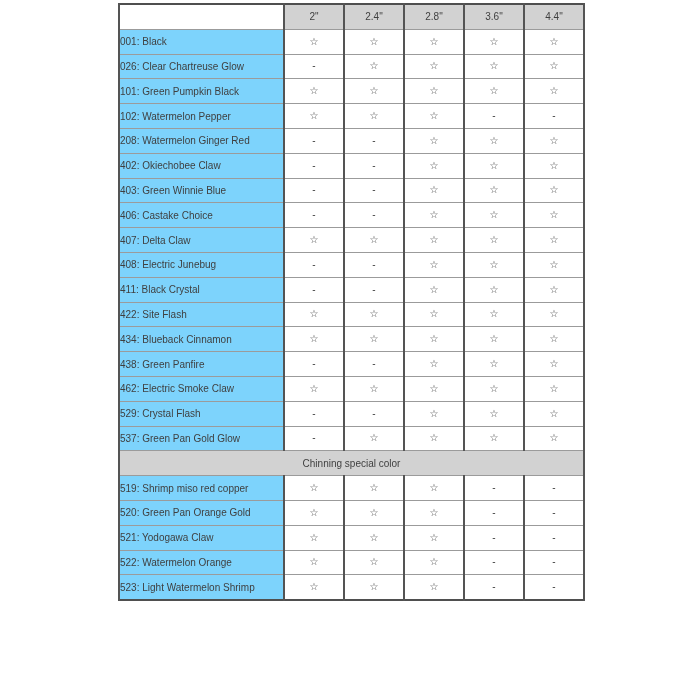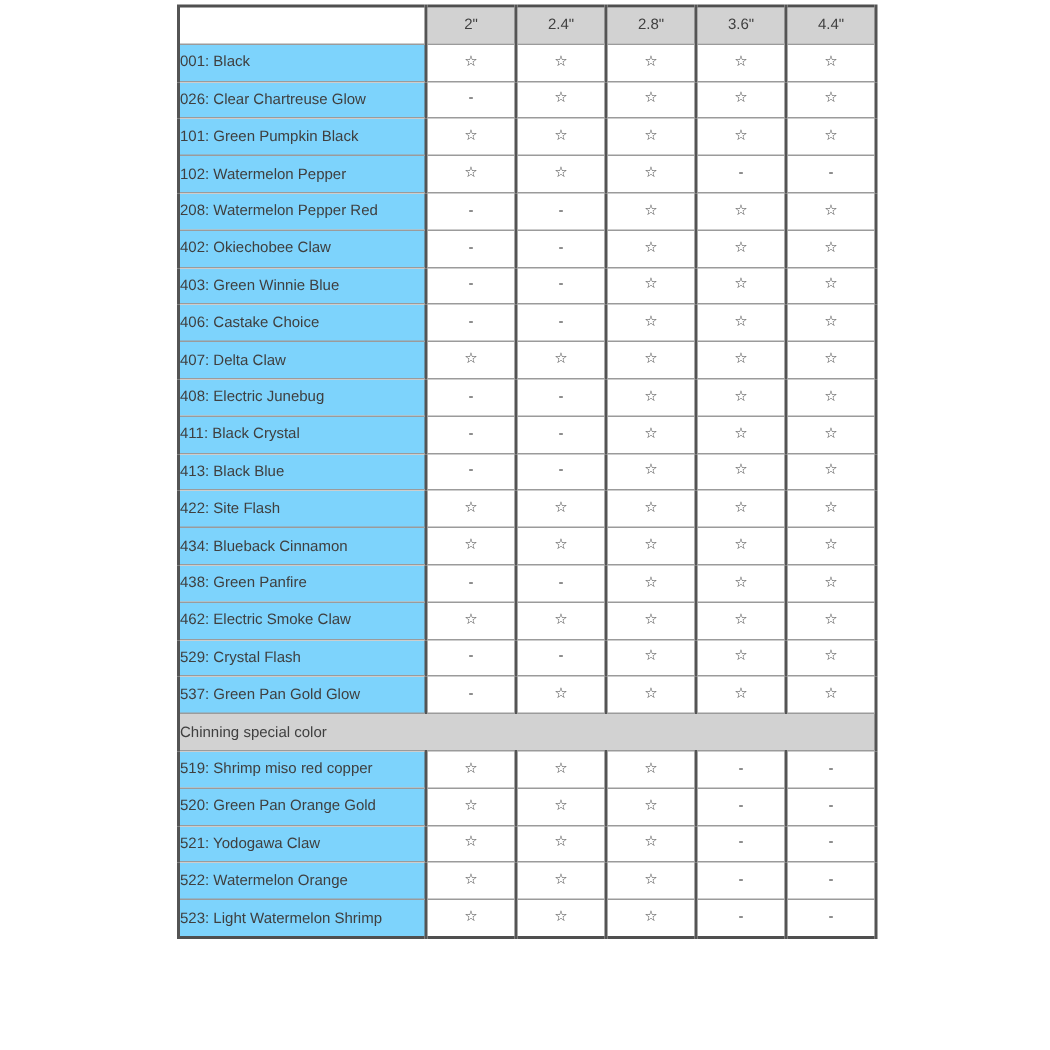--- a/index.html
+++ b/index.html
@@ -51,21 +51,21 @@
   }
   td.sym {
     background: #ffffff;
     text-align: center;
     color: #707070;
     font-size: 12px;
     line-height: 1;
   }
   td.section {
     background: #d2d2d2;
-    text-align: left;
+    text-align: center;
     color: #3f3f3f;
     font-size: 10px;
   }
 </style>
 </head>
 <body>
 
 <div class="table-wrap">
   <table class="size-chart">
     <colgroup>
@@ -113,21 +113,21 @@
         </tr>
         <tr>
           <td class="label">102: Watermelon Pepper</td>
           <td class="sym">☆</td>
           <td class="sym">☆</td>
           <td class="sym">☆</td>
           <td class="sym">-</td>
           <td class="sym">-</td>
         </tr>
         <tr>
-          <td class="label">208: Watermelon Pepper Red</td>
+          <td class="label">208: Watermelon Ginger Red</td>
           <td class="sym">-</td>
           <td class="sym">-</td>
           <td class="sym">☆</td>
           <td class="sym">☆</td>
           <td class="sym">☆</td>
         </tr>
         <tr>
           <td class="label">402: Okiechobee Claw</td>
           <td class="sym">-</td>
           <td class="sym">-</td>
@@ -162,28 +162,20 @@
         <tr>
           <td class="label">408: Electric Junebug</td>
           <td class="sym">-</td>
           <td class="sym">-</td>
           <td class="sym">☆</td>
           <td class="sym">☆</td>
           <td class="sym">☆</td>
         </tr>
         <tr>
           <td class="label">411: Black Crystal</td>
-          <td class="sym">-</td>
-          <td class="sym">-</td>
-          <td class="sym">☆</td>
-          <td class="sym">☆</td>
-          <td class="sym">☆</td>
-        </tr>
-        <tr>
-          <td class="label">413: Black Blue</td>
           <td class="sym">-</td>
           <td class="sym">-</td>
           <td class="sym">☆</td>
           <td class="sym">☆</td>
           <td class="sym">☆</td>
         </tr>
         <tr>
           <td class="label">422: Site Flash</td>
           <td class="sym">☆</td>
           <td class="sym">☆</td>

